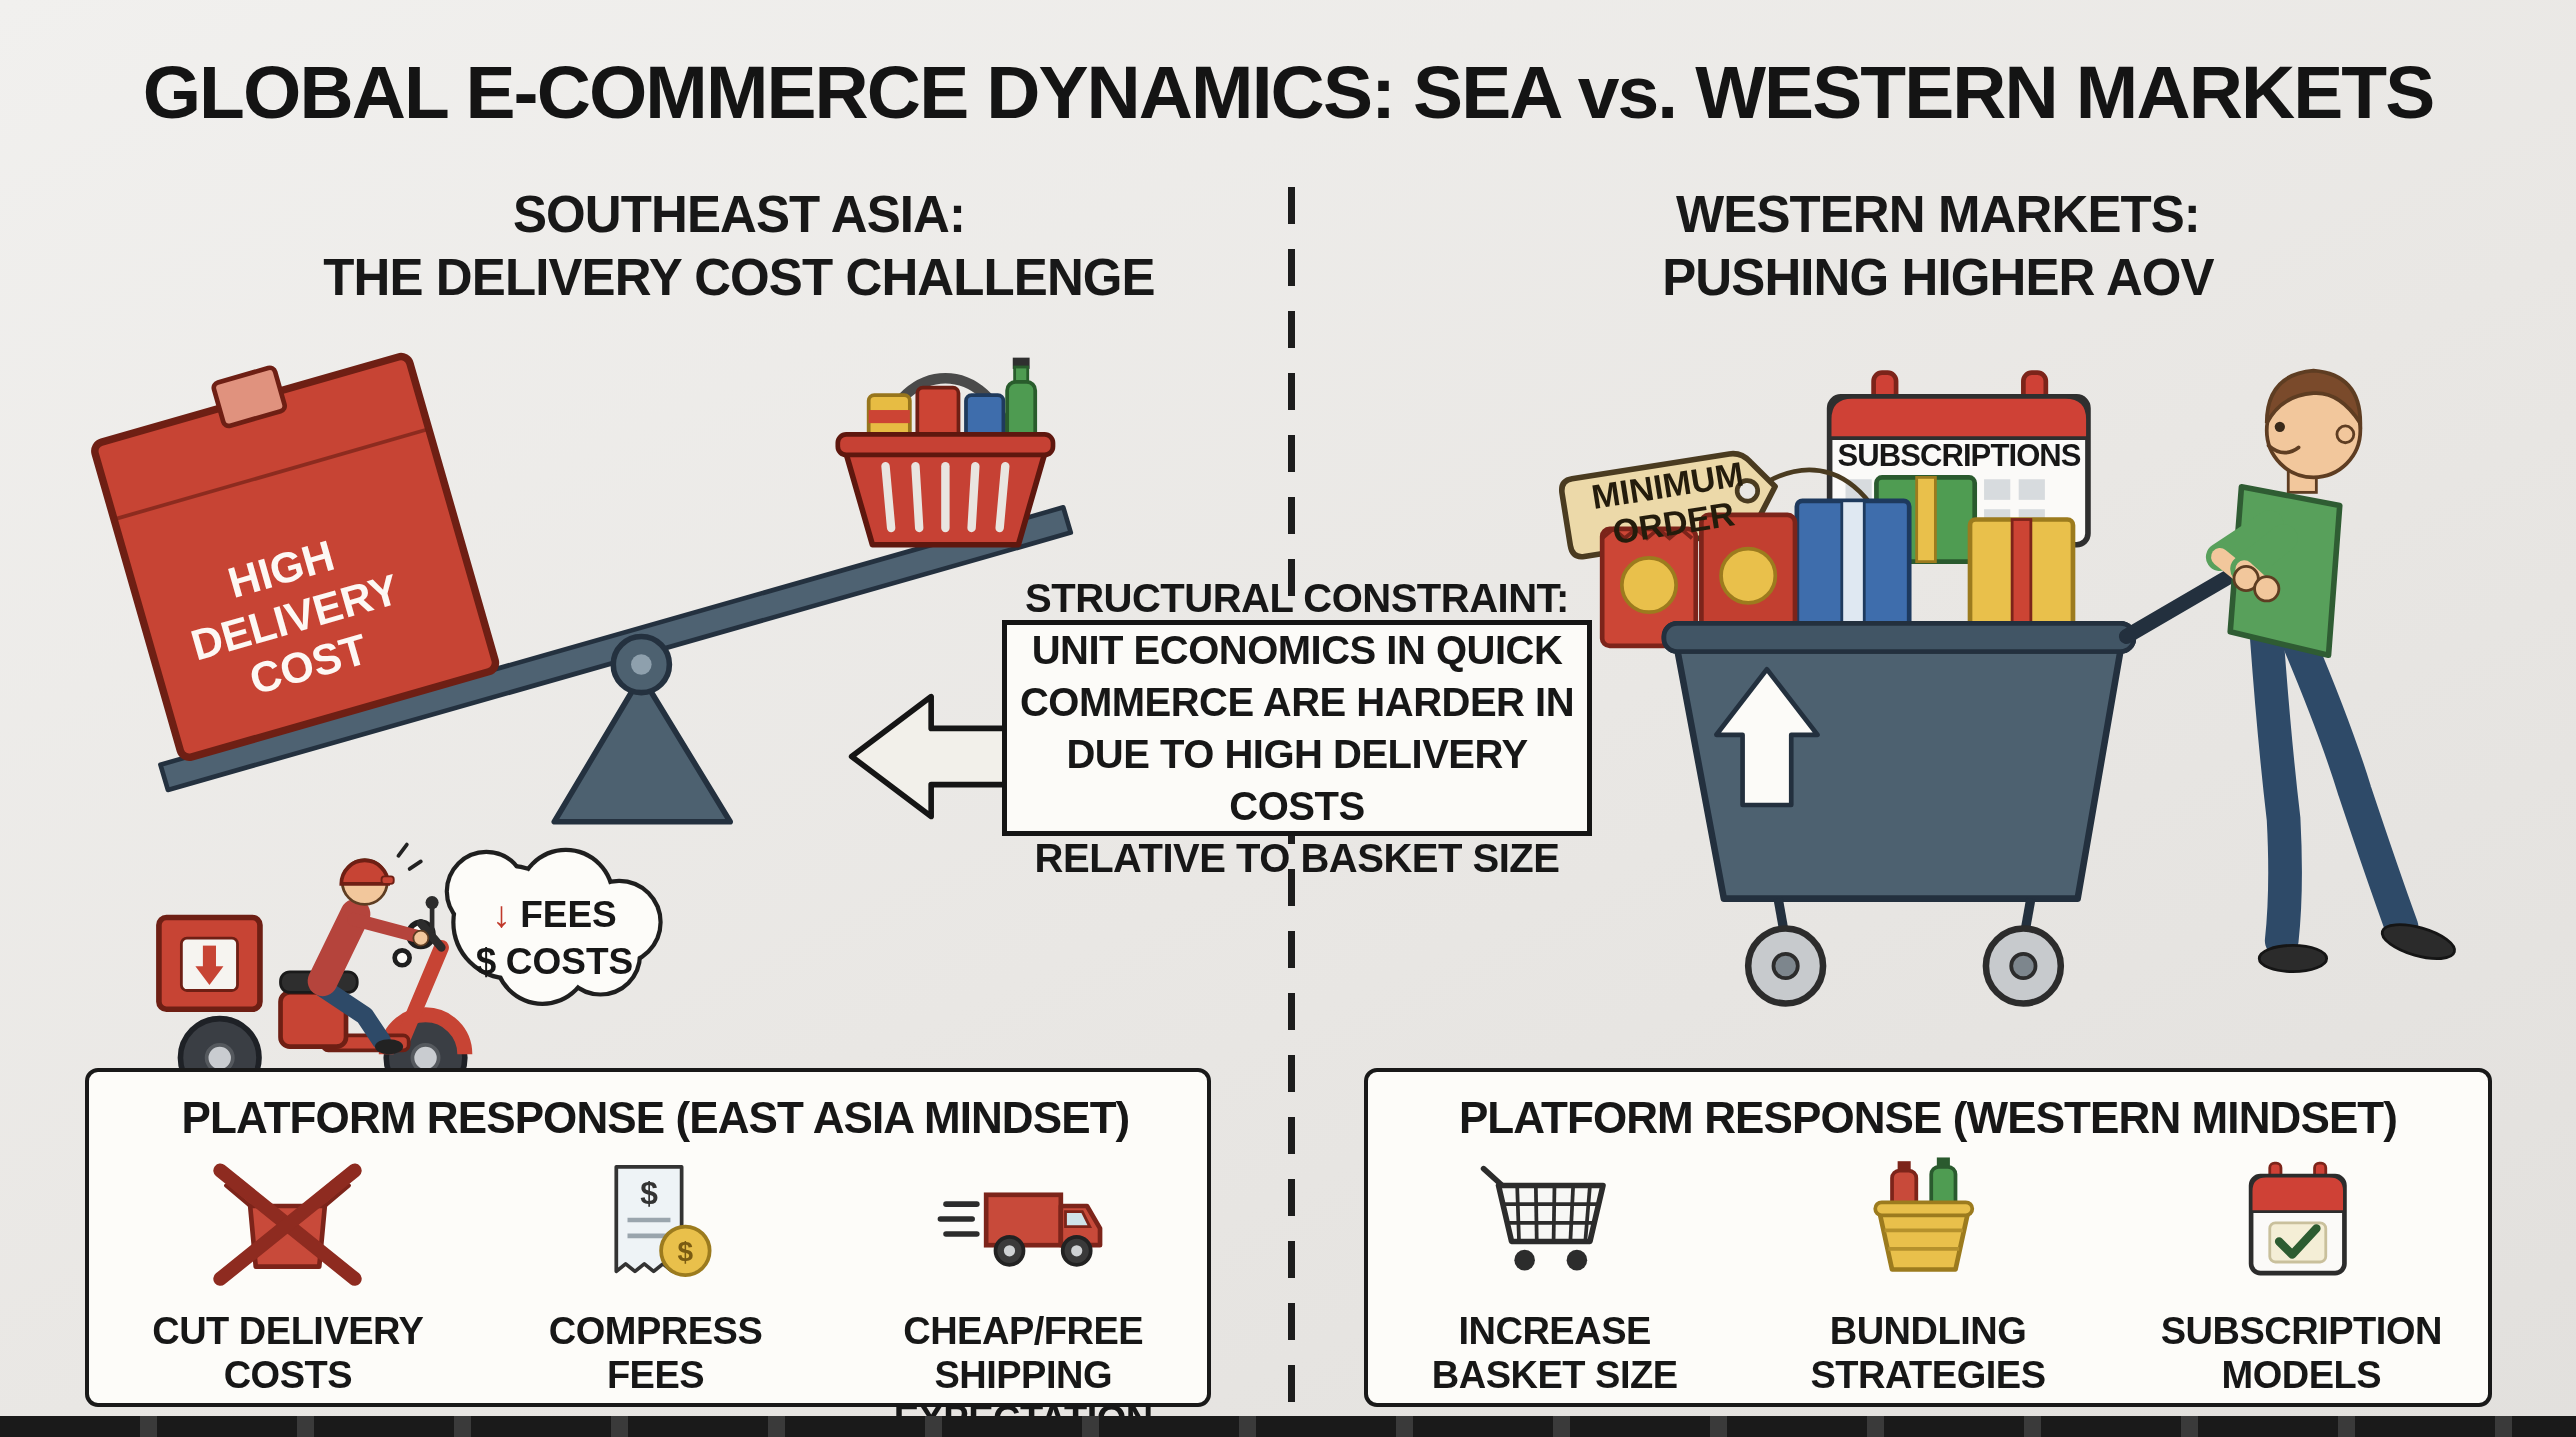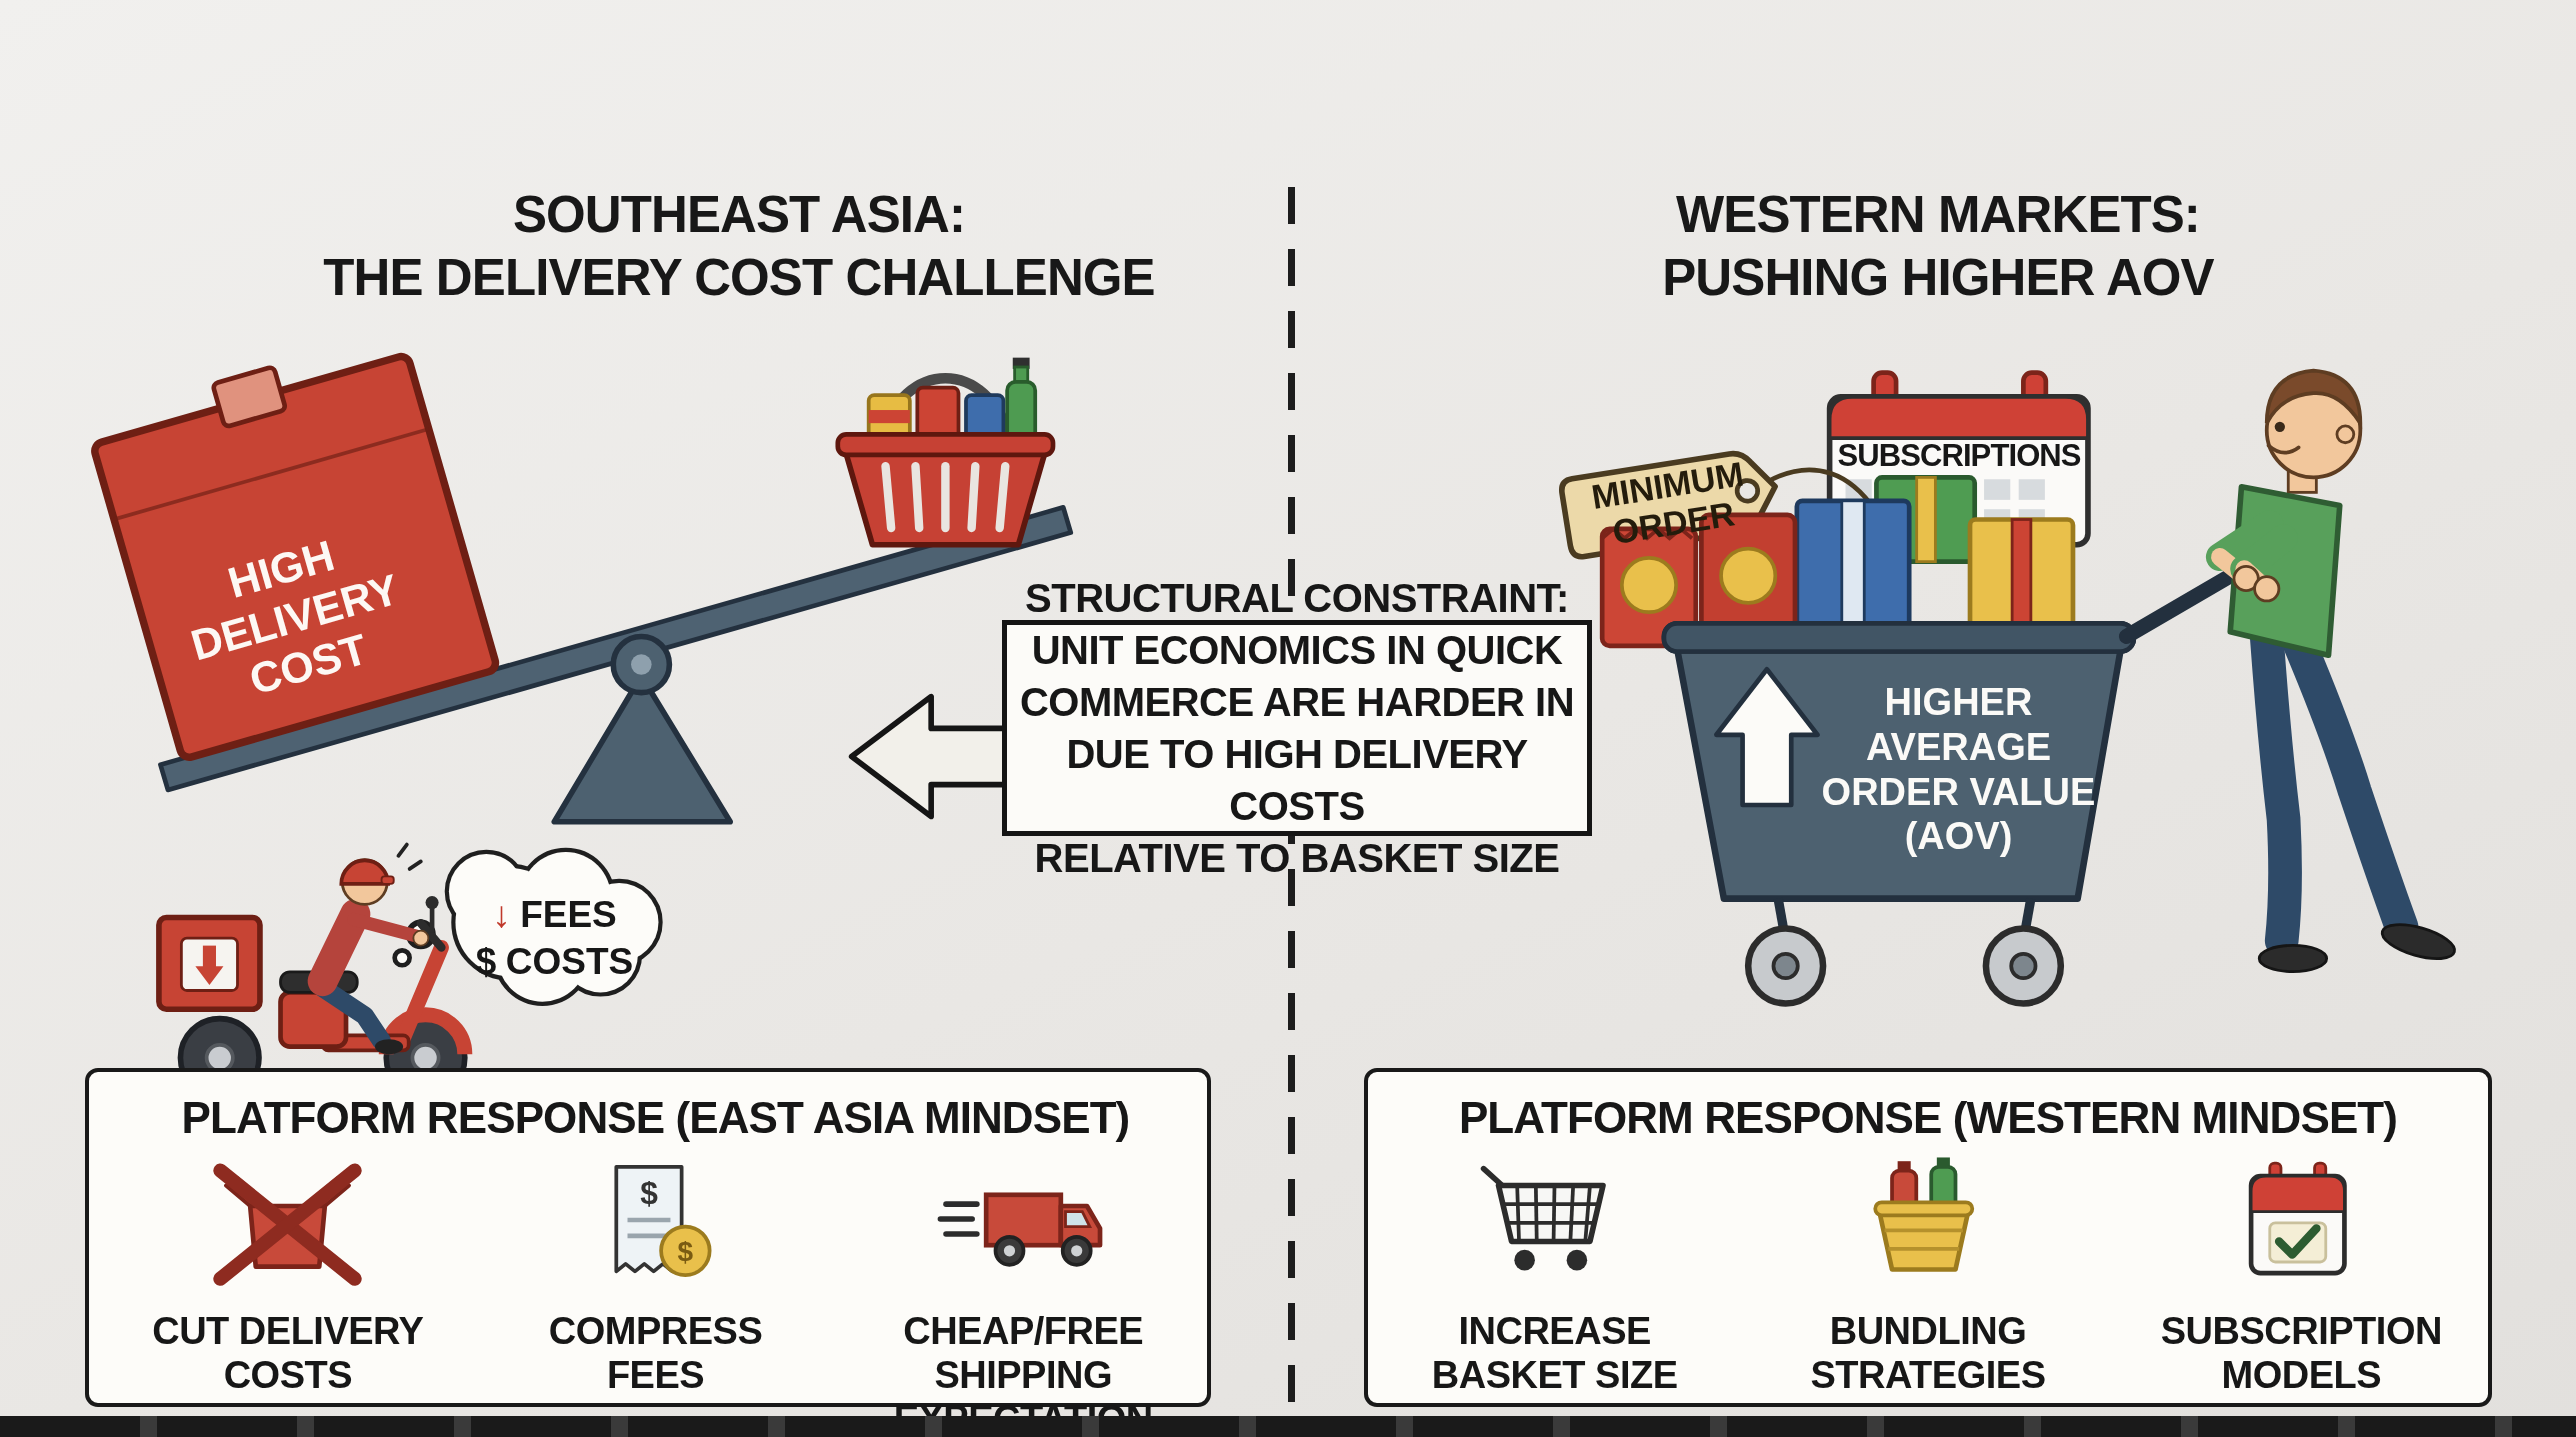--- a/index.html
+++ b/index.html
@@ -57,20 +57,21 @@
     left:0;bottom:0;width:100%;height:22.5px;z-index:8;
     background:repeating-linear-gradient(90deg,#1a1a1a 0 140px,#3a3a3a 140px 157px);
   }
   svg{display:block;}
 </style>
 </head>
 <body>
 
 <div class="canvas">
 
+  <div class="abs page-title">GLOBAL E-COMMERCE DYNAMICS: SEA vs. WESTERN MARKETS</div>
 
   <div class="abs heading pre" style="left:168px;top:183px;width:1142px;">SOUTHEAST ASIA:
 THE DELIVERY COST CHALLENGE</div>
   <div class="abs heading pre" style="left:1367px;top:183px;width:1142px;">WESTERN MARKETS:
 PUSHING HIGHER AOV</div>
 
   <div class="abs divider"></div>
 
   <svg class="abs" style="left:75px;top:309px;z-index:2;" width="1142" height="683" viewBox="0 0 1220 730">
 
@@ -271,24 +272,20 @@
       <path d="M772,92 Q772,40 822,36 Q872,40 872,92 Q850,58 822,60 Q788,62 772,92 Z" fill="#7a4a2b" stroke="#5e3d22" stroke-width="4"></path>
       <circle cx="856" cy="104" r="9" fill="#f2c79c" stroke="#5e3d22" stroke-width="3"></circle>
       <circle cx="786" cy="96" r="5.5" fill="#3a2a1a"></circle>
       <path d="M774,116 Q790,130 806,118" fill="none" stroke="#5e3d22" stroke-width="4" stroke-linecap="round"></path>
     </g>
   </svg>
 
   <div class="abs cal-label">SUBSCRIPTIONS</div>
   <div class="abs tag-label pre">MINIMUM
 ORDER</div>
-  <div class="abs cart-label pre">HIGHER
-AVERAGE
-ORDER VALUE
-(AOV)</div>
 
   <div class="abs panel" style="left:85px;width:1126px;padding-left:15px;">
     <div class="panel-title">PLATFORM RESPONSE (EAST ASIA MINDSET)</div>
     <div class="panel-items">
 
       <div class="panel-item">
         <svg width="187" height="140" viewBox="0 0 180 150">
           <polygon points="50,60 24,38 36,30 62,52" fill="#c84a3a" stroke="#7c241a" stroke-width="4" stroke-linejoin="round"></polygon>
           <polygon points="130,60 156,38 144,30 118,52" fill="#c84a3a" stroke="#7c241a" stroke-width="4" stroke-linejoin="round"></polygon>
           <polygon points="50,60 130,60 124,125 56,125" fill="#c84a3a" stroke="#7c241a" stroke-width="5" stroke-linejoin="round"></polygon>

